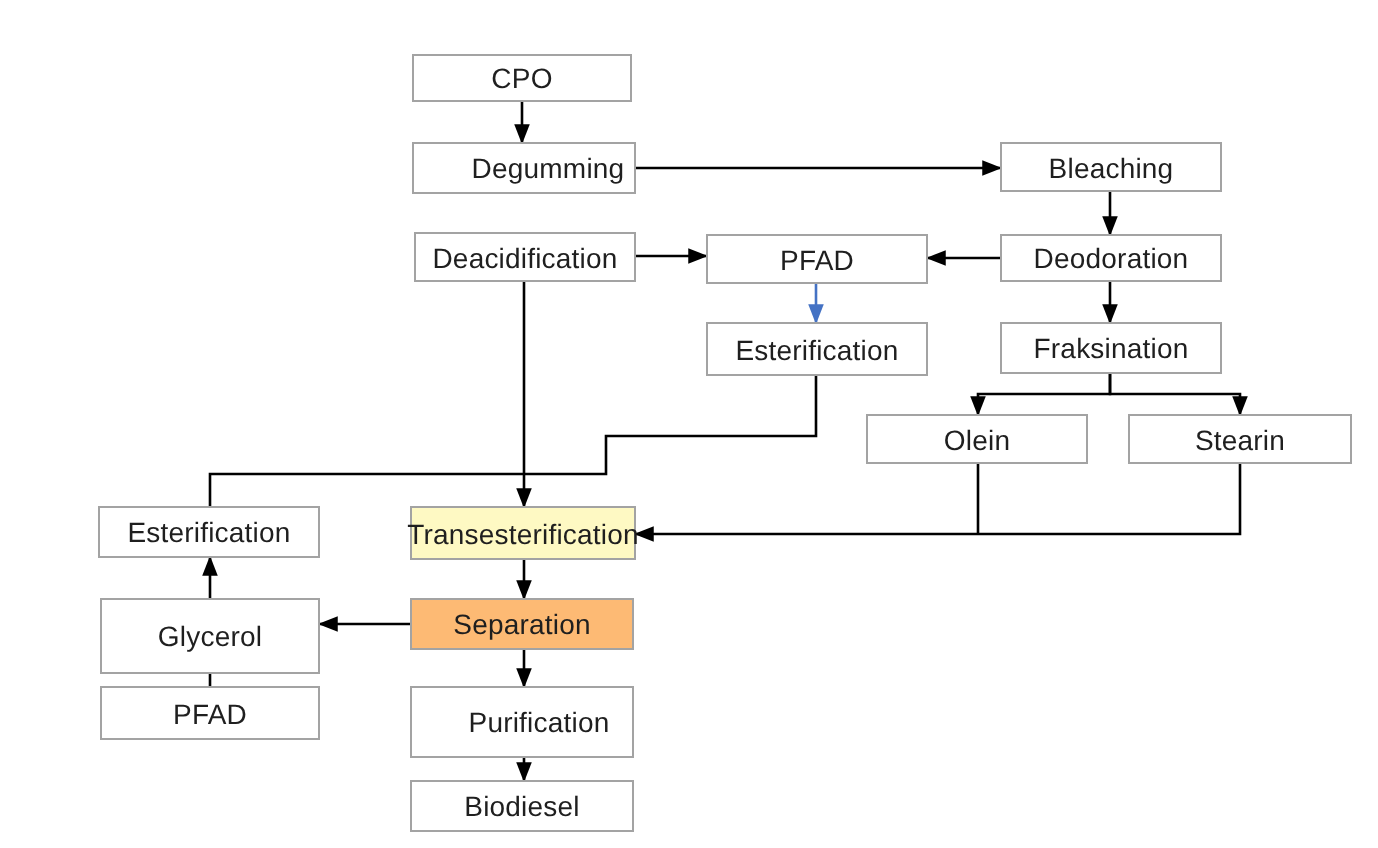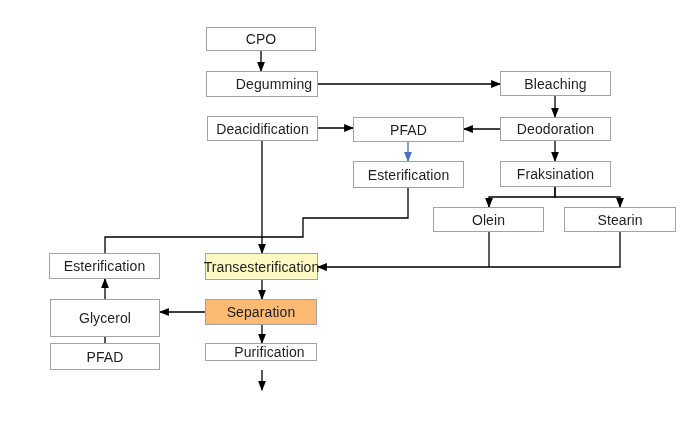--- a/index.html
+++ b/index.html
@@ -115,17 +115,20 @@
       </div>
       <div class="node" style="left: 50px; top: 299px; width: 110px; height: 38px; background: rgb(255, 255, 255); border-color: rgb(163, 163, 163);">
         <span style="color: rgb(31, 31, 31);">Glycerol</span>
       </div>
       <div class="node" style="left: 205px; top: 299px; width: 112px; height: 26px; background: #fdba74; border-color: rgb(163, 163, 163);">
         <span style="color: rgb(31, 31, 31);">Separation</span>
       </div>
       <div class="node" style="left: 50px; top: 343px; width: 110px; height: 27px; background: rgb(255, 255, 255); border-color: rgb(163, 163, 163);">
         <span style="color: rgb(31, 31, 31);">PFAD</span>
       </div>
-      <div class="node" style="left: 205px; top: 343px; width: 112px; height: 18px; background: rgb(255, 255, 255); border-color: rgb(163, 163, 163); padding-left: 17px;">
+      <div class="node" style="left: 205px; top: 343px; width: 112px; height: 36px; background: rgb(255, 255, 255); border-color: rgb(163, 163, 163); padding-left: 17px;">
         <span style="color: rgb(31, 31, 31);">Purification</span>
+      </div>
+      <div class="node" style="left: 205px; top: 390px; width: 112px; height: 26px; background: rgb(255, 255, 255); border-color: rgb(163, 163, 163);">
+        <span style="color: rgb(31, 31, 31);">Biodiesel</span>
       </div>
     </div>
 </div>
 
 </body></html>

